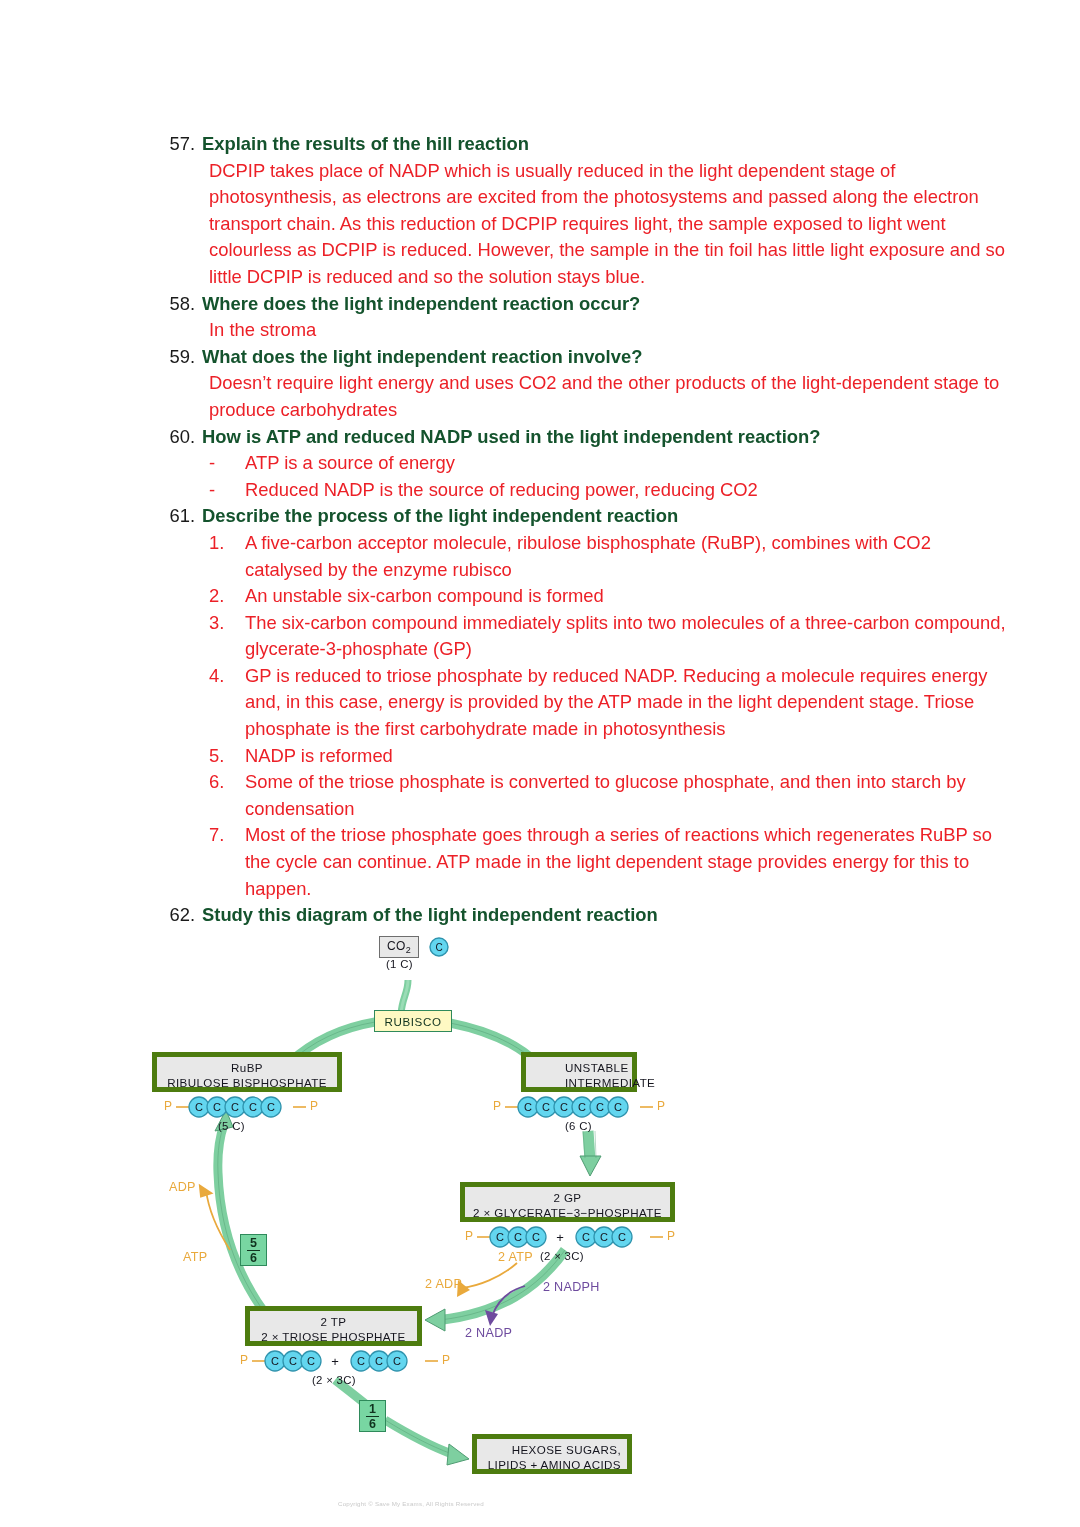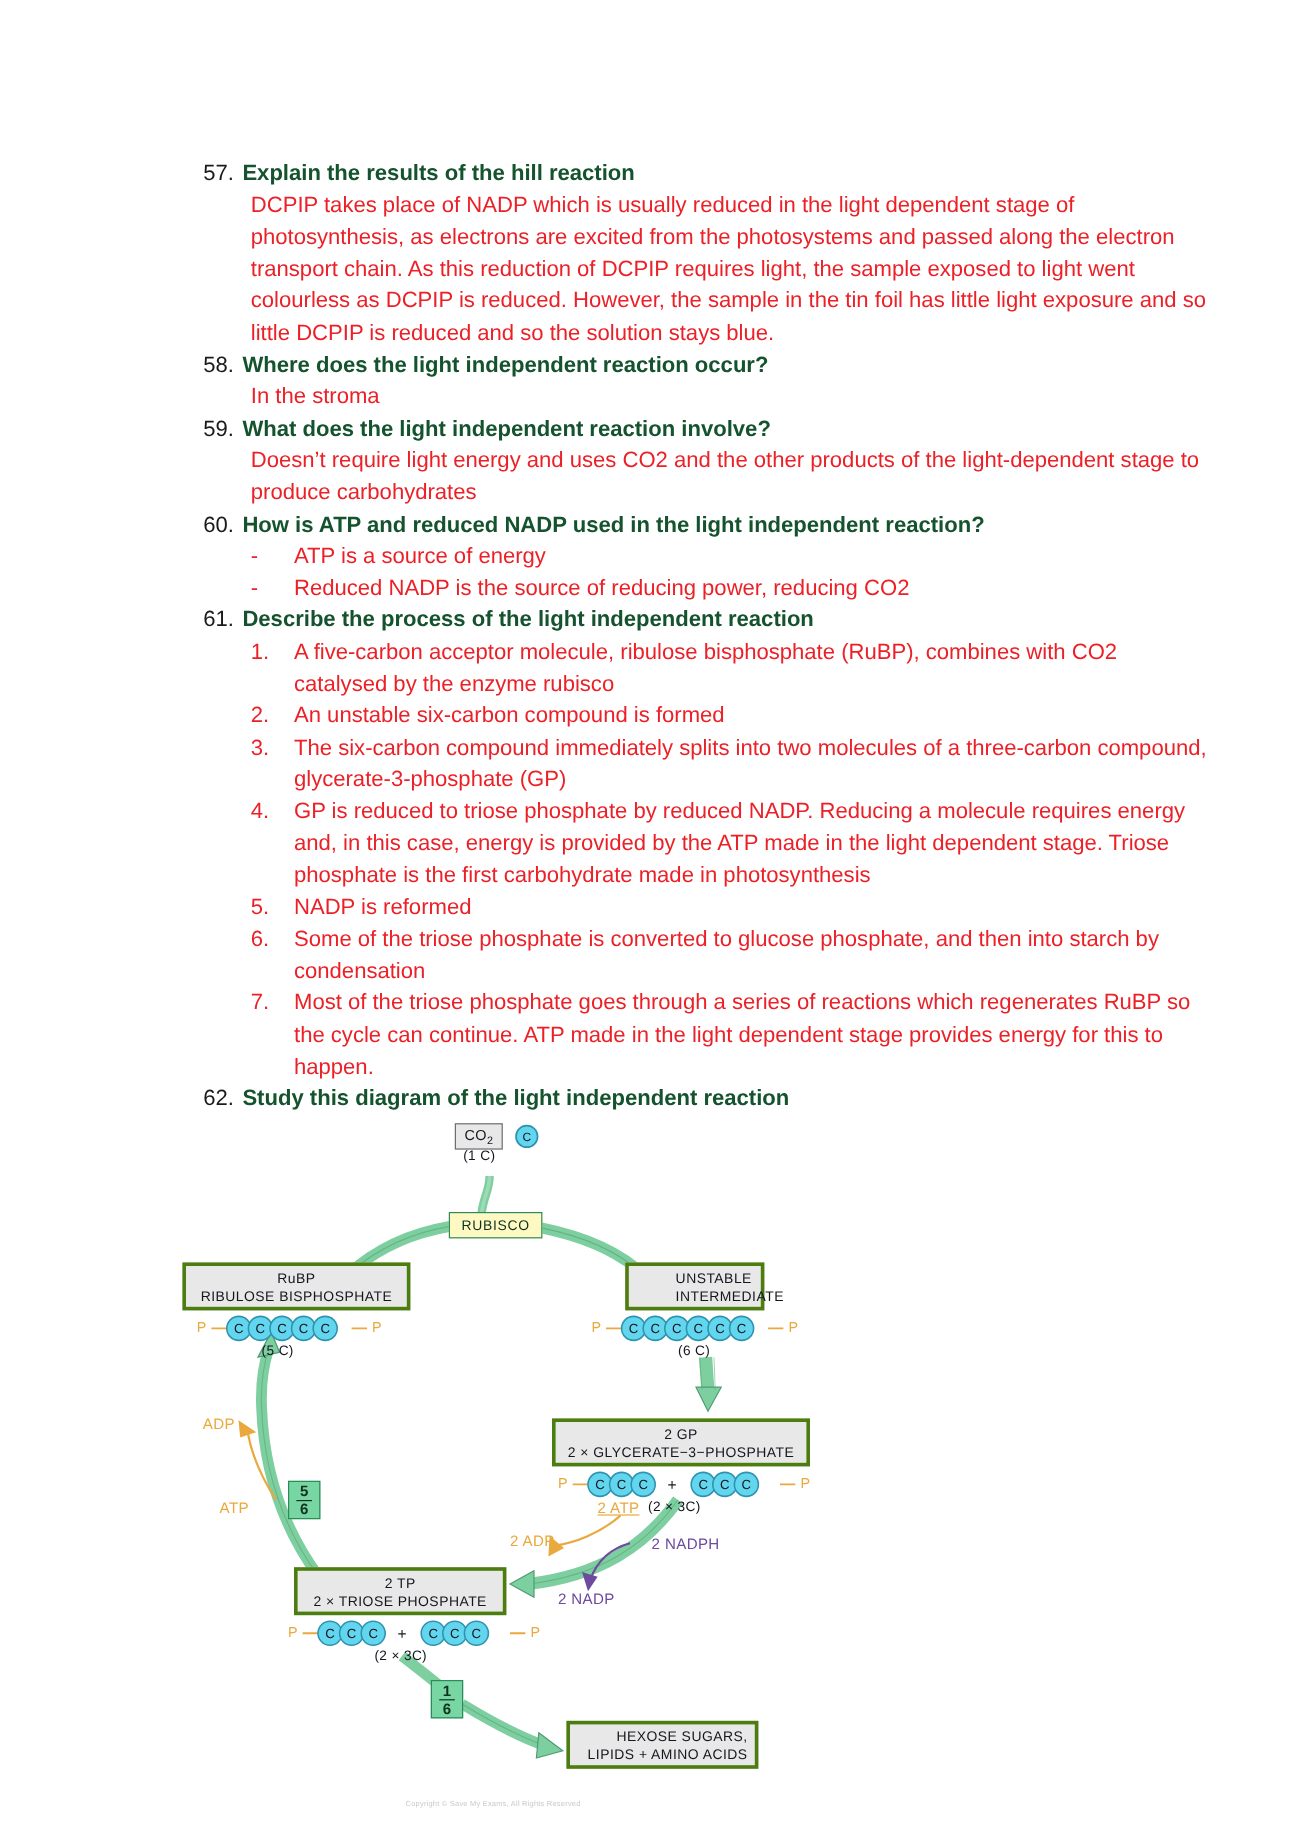--- a/index.html
+++ b/index.html
@@ -97,21 +97,21 @@
     top: 928px;
     width: 560px;
     height: 600px;
   }
   #diagram svg { display: block; }
 
   
   .gbox {
     position: absolute;
     background: #e8e8e8;
-    border: 3px solid #4d7c0f;
+    border: 5px solid #4d7c0f;
     color: #15151e;
     font-size: 11.6px;
     letter-spacing: 0.4px;
     text-align: center;
     line-height: 15px;
     padding: 3px 6px;
   }
   .gbox .l1 { display: block; }
   .gbox .l2 { display: block; }
 
@@ -393,21 +393,21 @@
       <circle cx="109" cy="12" r="10" fill="#63d6ef" stroke="#2f93ad" stroke-width="1.3"></circle>
       <circle cx="127" cy="12" r="10" fill="#63d6ef" stroke="#2f93ad" stroke-width="1.3"></circle>
       <circle cx="145" cy="12" r="10" fill="#63d6ef" stroke="#2f93ad" stroke-width="1.3"></circle>
       <text x="109" y="16" text-anchor="middle" font-size="11" font-family="Liberation Sans, sans-serif" fill="#15151e">C</text>
       <text x="127" y="16" text-anchor="middle" font-size="11" font-family="Liberation Sans, sans-serif" fill="#15151e">C</text>
       <text x="145" y="16" text-anchor="middle" font-size="11" font-family="Liberation Sans, sans-serif" fill="#15151e">C</text>
     </svg>
     <div class="plabel" style="left:527px; top:301px;">P</div>
     <div class="ccount" style="left:400px; top:322px;">(2 × 3C)</div>
 
-    <div class="orange-txt" style="left:358px; top:322px;text-decoration:underline;">2 ATP</div>
+    <div class="orange-txt" style="left:358px; top:322px;">2 ATP</div>
     <div class="orange-txt" style="left:285px; top:349px;">2 ADP</div>
     <div class="purple-txt" style="left:403px; top:352px;">2 NADPH</div>
     <div class="purple-txt" style="left:325px; top:398px;">2 NADP</div>
 
     <div class="orange-txt" style="left:29px; top:252px;">ADP</div>
     <div class="orange-txt" style="left:43px; top:322px;">ATP</div>
 
     <div class="fracbox" style="left:100px; top:306px; width:27px; height:32px;">
       <span class="num">5</span>
       <span class="den">6</span>

